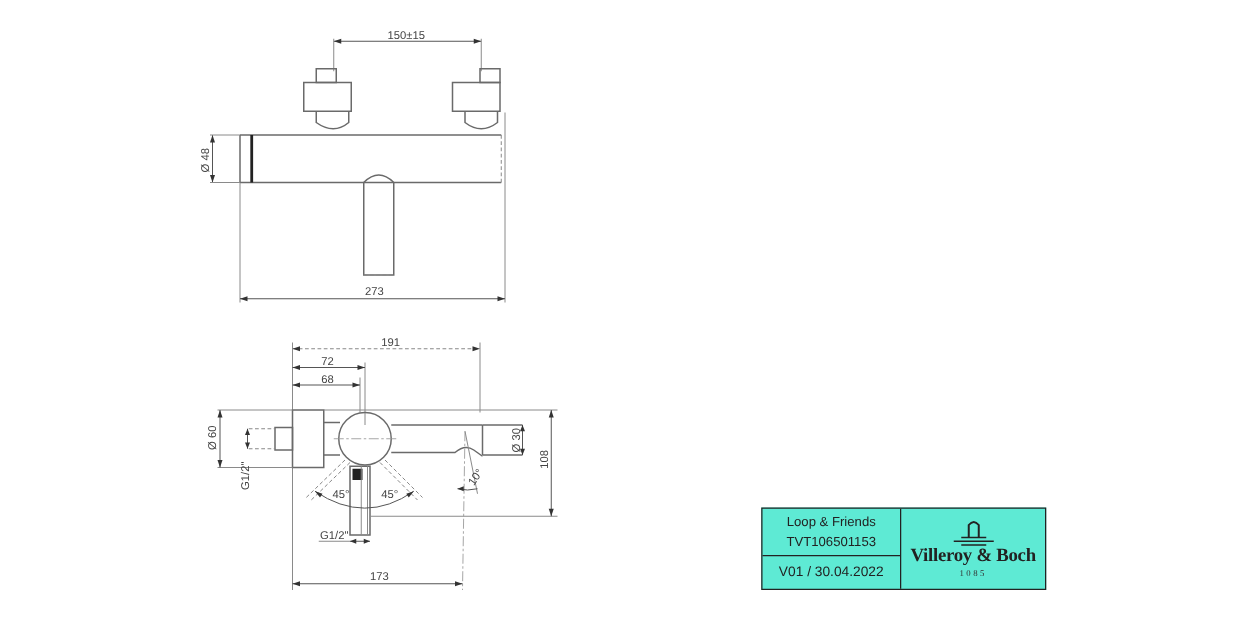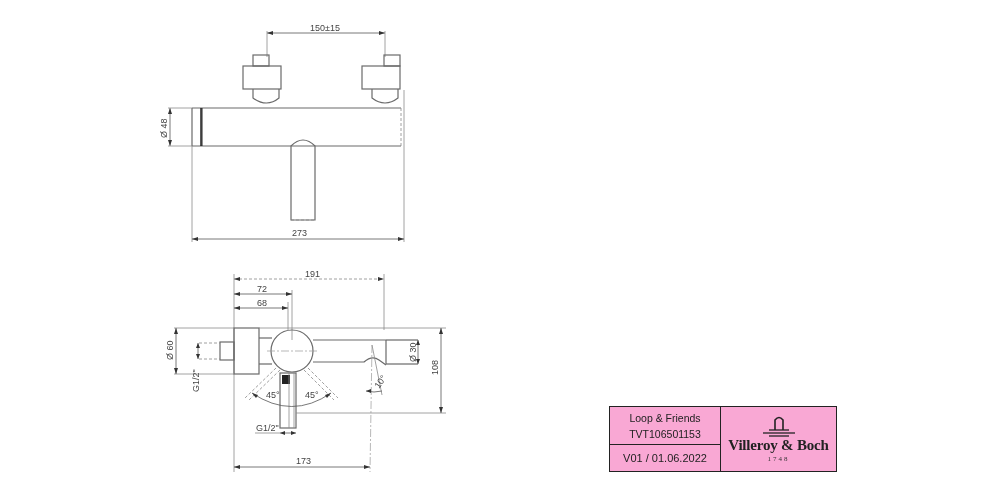--- a/index.html
+++ b/index.html
@@ -5,21 +5,21 @@
     html, body { margin: 0; padding: 0; background: #ffffff; }
     body { width: 1000px; height: 500px; position: relative; overflow: hidden; font-family: "Liberation Sans", sans-serif; }
     #drawing { position: absolute; left: 0; top: 0; width: 1000px; height: 500px; }
     .ln { stroke: #6a6a6a; stroke-width: 1.2; fill: none; }
     .thin { stroke: #8a8a8a; stroke-width: 0.8; fill: none; }
     .dim { stroke: #555; stroke-width: 0.8; fill: none; }
     .dash { stroke: #888; stroke-width: 0.8; fill: none; stroke-dasharray: 3 2; }
     .center { stroke: #999; stroke-width: 0.7; fill: none; stroke-dasharray: 8 2 2 2; }
     .dimtxt { font-family: "Liberation Sans", sans-serif; font-size: 9px; fill: #444; }
     .arrow { fill: #333; }
-    #title-block { position: absolute; left: 609px; top: 406px; width: 228px; height: 66px; border: 1.5px solid #222; box-sizing: border-box; display: flex; background: #f9a8d4; }
+    #title-block { position: absolute; left: 609px; top: 406px; width: 228px; height: 66px; border: 1.5px solid #222; box-sizing: border-box; display: flex; background: #5eead4; }
     .tb-left { width: 110px; border-right: 1.5px solid #222; display: flex; flex-direction: column; }
     .tb-top { height: 37px; border-bottom: 1.5px solid #222; display: flex; flex-direction: column; justify-content: center; align-items: center; font-size: 10.5px; color: #222; line-height: 16px; }
     .tb-bottom { flex: 1; display: flex; align-items: center; justify-content: center; font-size: 11px; color: #222; }
     .tb-right { flex: 1; display: flex; flex-direction: column; align-items: center; justify-content: center; }
     .vb-name { font-family: "Liberation Serif", serif; font-weight: bold; font-size: 15px; color: #222; letter-spacing: -0.2px; }
     .vb-year { font-family: "Liberation Serif", serif; font-size: 7px; color: #333; letter-spacing: 2px; margin-top: 1px; }
   </style>
 </head>
 <body>
 
@@ -161,25 +161,25 @@
     <text class="dimtxt" x="296" y="464">173</text>
   </g>
 </svg>
 
 <div id="title-block">
   <div class="tb-left">
     <div class="tb-top">
       <span>Loop &amp; Friends</span>
       <span>TVT106501153</span>
     </div>
-    <div class="tb-bottom">V01 / 01.06.2022</div>
+    <div class="tb-bottom">V01 / 30.04.2022</div>
   </div>
   <div class="tb-right">
     <svg width="40" height="22" viewBox="0 0 40 22">
       <path d="M16 15 L16 5 Q20 0 24 5 L24 15" stroke="#222" stroke-width="1.6" fill="none"></path>
       <line x1="10" y1="15" x2="30" y2="15" stroke="#222" stroke-width="1.3"></line>
       <line x1="4" y1="18" x2="36" y2="18" stroke="#222" stroke-width="1.3"></line>
       <line x1="10" y1="21" x2="30" y2="21" stroke="#222" stroke-width="1.3"></line>
     </svg>
     <span class="vb-name">Villeroy &amp; Boch</span>
-    <span class="vb-year">1748</span>
+    <span class="vb-year">1085</span>
   </div>
 </div>
 
 </body></html>

